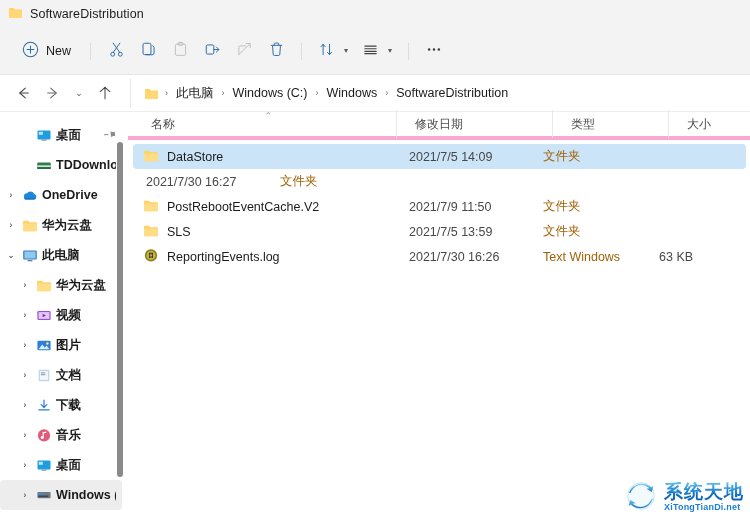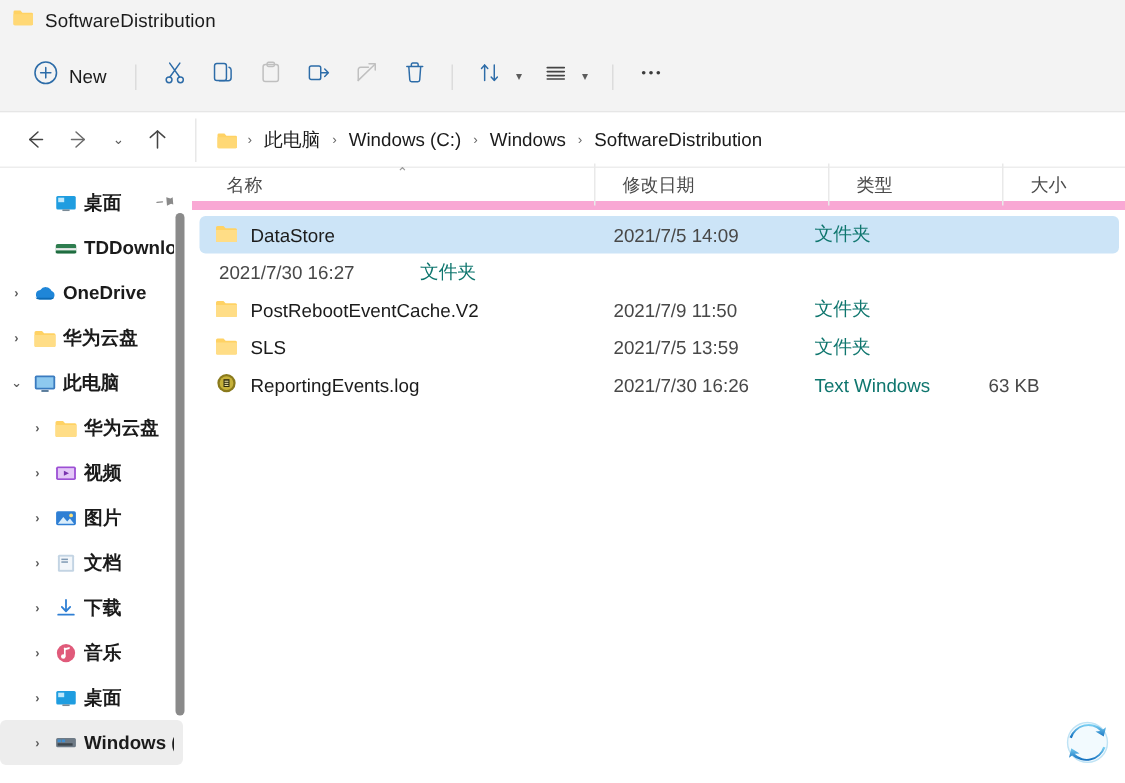--- a/index.html
+++ b/index.html
@@ -83,41 +83,41 @@
   .sb-track { position:absolute; right:2px; top:0; width:11px; height:100%; }
   .sb-thumb {
     position:absolute; left:2px; top:30px; width:6px; height:335px;
     background:#8a8a8a; border-radius:3px;
   }
 
   
   .filelist { flex:1; background:#ffffff; position:relative; }
   .col-head {
     height:28px; display:flex; align-items:center;
-    border-bottom:6px solid #f9a8d4; position:relative;
+    border-bottom:4px solid #f9a8d4; position:relative;
     padding-left:5px;
   }
   .col {
     font-size:12px; color:#4a4a4a; height:28px;
     display:flex; align-items:center; padding-left:18px;
     border-left:1px solid #e9e9e9; position:relative; cursor:default;
   }
   .col:first-child { border-left:none; }
   .sort-caret {
     position:absolute; top:1px; left:50%; font-size:9px; color:#9a9a9a;
   }
   .row {
     height:25px; display:flex; align-items:center;
     margin:0 4px 0 5px; border-radius:4px; cursor:default;
   }
   .row.selected { background:#cce4f7; }
   .cell { font-size:12.5px; color:#1b1b1b; display:flex; align-items:center; overflow:hidden; white-space:nowrap; }
   .cell.name { padding-left:10px; gap:8px; }
   .cell.date { color:#484848; padding-left:13px; }
-  .cell.type { color:#0f766e; padding-left:13px; }
+  .cell.type { color:#a16207; padding-left:13px; }
   .cell.size { color:#484848; padding-left:13px; }
   .list-rows { padding-top:4px; }
 
   
   .watermark {
     position:absolute; right:6px; bottom:4px;
     display:flex; align-items:center; gap:4px; pointer-events:none;
   }
   .wm-text { display:flex; flex-direction:column; line-height:1; }
   .wm-main {
@@ -528,16 +528,20 @@
               <linearGradient id="wg" x1="0" y1="0" x2="0" y2="1">
                 <stop offset="0" stop-color="#7fd4f5"></stop>
                 <stop offset="1" stop-color="#0f6cbd"></stop>
               </linearGradient>
             </defs>
             <circle cx="20" cy="21" r="14" fill="#f2fafe" stroke="#bfe3f5" stroke-width="1"></circle>
             <path d="M9 18a12 12 0 0 1 20-5l-3.4.3 5.8 3.6 1.6-6.6-2.2 1.6A14.6 14.6 0 0 0 7.4 17.4z" fill="url(#wg)"></path>
             <path d="M31 24a12 12 0 0 1-20 5l3.4-.3-5.8-3.6-1.6 6.6 2.2-1.6A14.6 14.6 0 0 0 32.6 24.6z" fill="url(#wg)"></path>
           </svg>
         </span>
+        <span class="wm-text">
+          <span class="wm-main">系统天地</span>
+          <span class="wm-sub">XiTongTianDi.net</span>
+        </span>
       </div>
     </div>
   </div>
 </div>
 
 </body></html>

